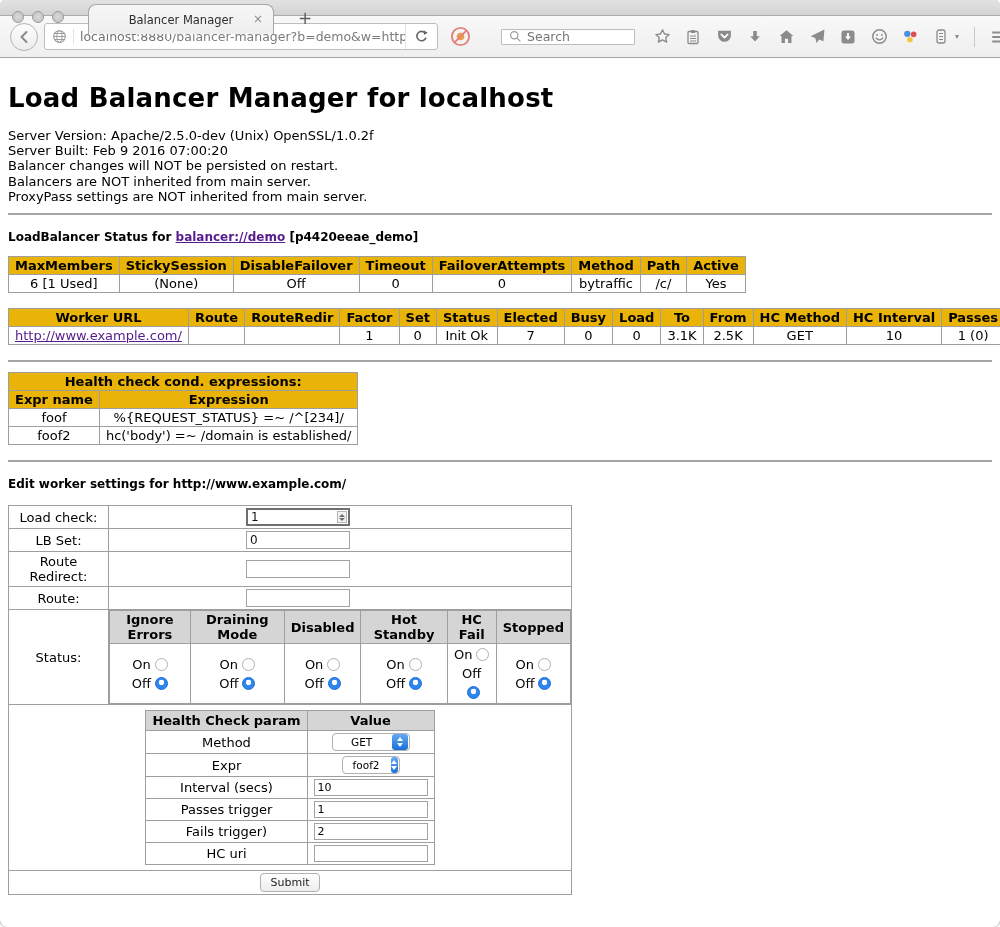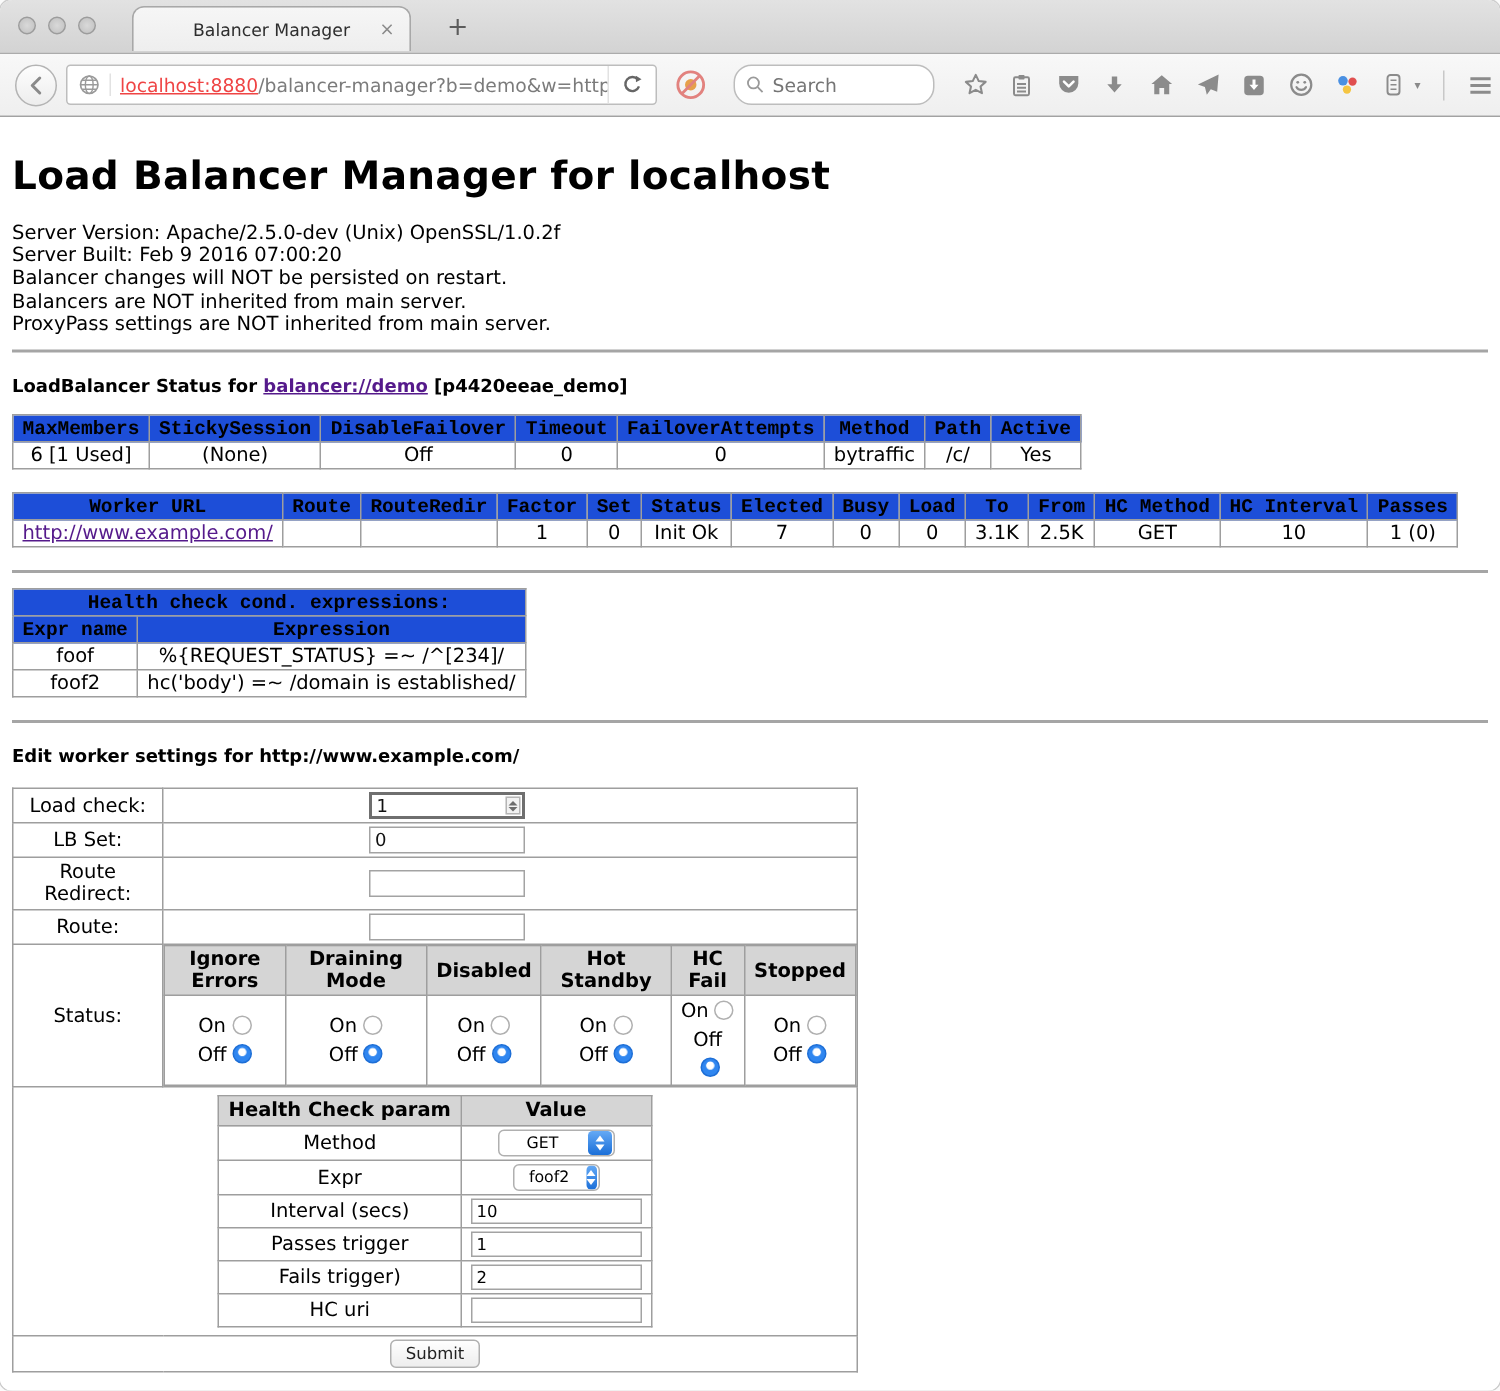--- a/index.html
+++ b/index.html
@@ -4,66 +4,66 @@
 <style>
   * { box-sizing: border-box; margin: 0; padding: 0; }
   html,body { background:#fafafa; }
   body { font-family:"DejaVu Sans","Liberation Sans",sans-serif; }
 
   .window { width:1000px; height:927px; margin:0 auto; background:#fff;
             border-radius:8px; overflow:hidden; position:relative;
             box-shadow:0 0 0 1px rgba(0,0,0,.18); }
 
   
-  .tabbar { height:36px; background:linear-gradient(#e2e2e2,#d3d3d3);
+  .tabbar { height:16px; background:linear-gradient(#e2e2e2,#d3d3d3);
             border-bottom:1px solid #ababab; position:relative;text-decoration:underline; }
   .traffic { position:absolute; top:11px; left:12px; display:flex; gap:8px; }
   .light { width:12px; height:12px; border-radius:50%;
            background:radial-gradient(#d9d9d9,#bfbfbf); border:1px solid #9c9c9c; }
   .tab { position:absolute; left:88px; top:4px; width:186px; height:30px;
          background:linear-gradient(#f6f6f6,#eeeeee); border:1px solid #a8a8a8;
          border-bottom:none; border-radius:8px 8px 0 0; display:flex;
          align-items:center; justify-content:center; font-size:11.5px; color:#2e2e2e; }
   .tab-close { position:absolute; right:10px; top:7px; color:#8a8a8a; font-size:12px; cursor:default; }
   .newtab { position:absolute; left:290px; top:6px; font-size:17px; color:#5c5c5c; padding:2px 8px; }
 
   .navbar { height:42px; background:linear-gradient(#f8f8f8,#efefef);
             border-bottom:1px solid #a2a2a2; display:flex; align-items:center; padding:0 10px; }
   .back-btn { width:28px; height:28px; border-radius:50%; border:1px solid #b4b4b4;
               background:linear-gradient(#fdfdfd,#ededed); display:flex;
               align-items:center; justify-content:center; flex:0 0 auto; }
   .urlbar { margin-left:6px; width:394px; height:27px; background:#fff;
             border:1px solid #bdbdbd; border-radius:3px; display:flex; align-items:center; }
   .urlbar .globe { padding:0 6px 0 7px; border-right:1px solid #e2e2e2; display:flex; align-items:center; }
   .url-text { flex:1; font-size:12.5px; padding:0 6px; white-space:nowrap; overflow:hidden; }
-  .url-domain { color:#ef4444;text-decoration:underline; }
+  .url-domain { color:#737373; }
   .url-rest { color:#7b7b7b; }
   .reload { border-left:1px solid #e2e2e2; padding:0 8px; display:flex; align-items:center; height:100%; }
   .blocked { margin-left:12px; flex:0 0 auto; display:flex; align-items:center; }
-  .searchbar { margin-left:18px; width:138px; height:27px; background:#fff;
-               border:1px solid #bdbdbd; border-radius:12px; display:flex; align-items:center; padding:0 7px; }
+  .searchbar { margin-left:30px; width:138px; height:16px; background:#fff;
+               border:1px solid #bdbdbd; border-radius:1px; display:flex; align-items:center; padding:0 7px; }
   .searchbar input { border:none; outline:none; width:100px; font-size:12.5px;
                      color:#8a8a8a; font-family:inherit; background:transparent; margin-left:5px; }
   .toolicons { display:flex; align-items:center; gap:13px; margin-left:18px; }
   .ticon { display:flex; align-items:center; justify-content:center; width:18px; height:18px; }
   .tool-sep { width:1px; height:20px; background:#c8c8c8; margin:0 2px; }
   .caret-small { font-size:8px; color:#8a8a8a; margin-left:-8px; }
 
   
   .content { padding:0 8px; background:#fff; height:852px; overflow:hidden; color:#000; }
   h1.pgtitle { font-size:26px; font-weight:bold; padding-top:25px; margin-bottom:15px; letter-spacing:.2px; }
   .info-lines { font-size:13px; line-height:15.2px; }
   hr.sep { border:none; height:2px; background:#a5a5a5; margin:9px 0 10px; }
   h3.sub { font-size:12px; font-weight:bold; margin:15px 0 12px; }
   h3.sub a { color:#551a8b; }
   a.visited { color:#551a8b; text-decoration:underline; }
 
   table.grid { border-collapse:collapse; font-size:13px; margin-bottom:15px; }
   table.grid th, table.grid td { border:1px solid #9e9e9e; padding:1px 6px; text-align:center; white-space:nowrap; }
-  table.grid th { background:#1d4ed8; font-weight:bold;font-family:Liberation Mono, monospace; }
+  table.grid th { background:#eab308; font-weight:bold; }
   td.left { text-align:left; }
 
   
   table.formtbl { border-collapse:collapse; font-size:13px; width:564px; margin-top:14px; }
   table.formtbl > tbody > tr > td { border:1px solid #9e9e9e; padding:2px 4px; }
   td.flabel { width:100px; text-align:center; }
   td.fval { text-align:center; padding-right:88px !important; }
   td.span2 { text-align:center; }
 
   input.txt { width:104px; height:18px; border:1px solid #a3a3a3; font-size:12px;

